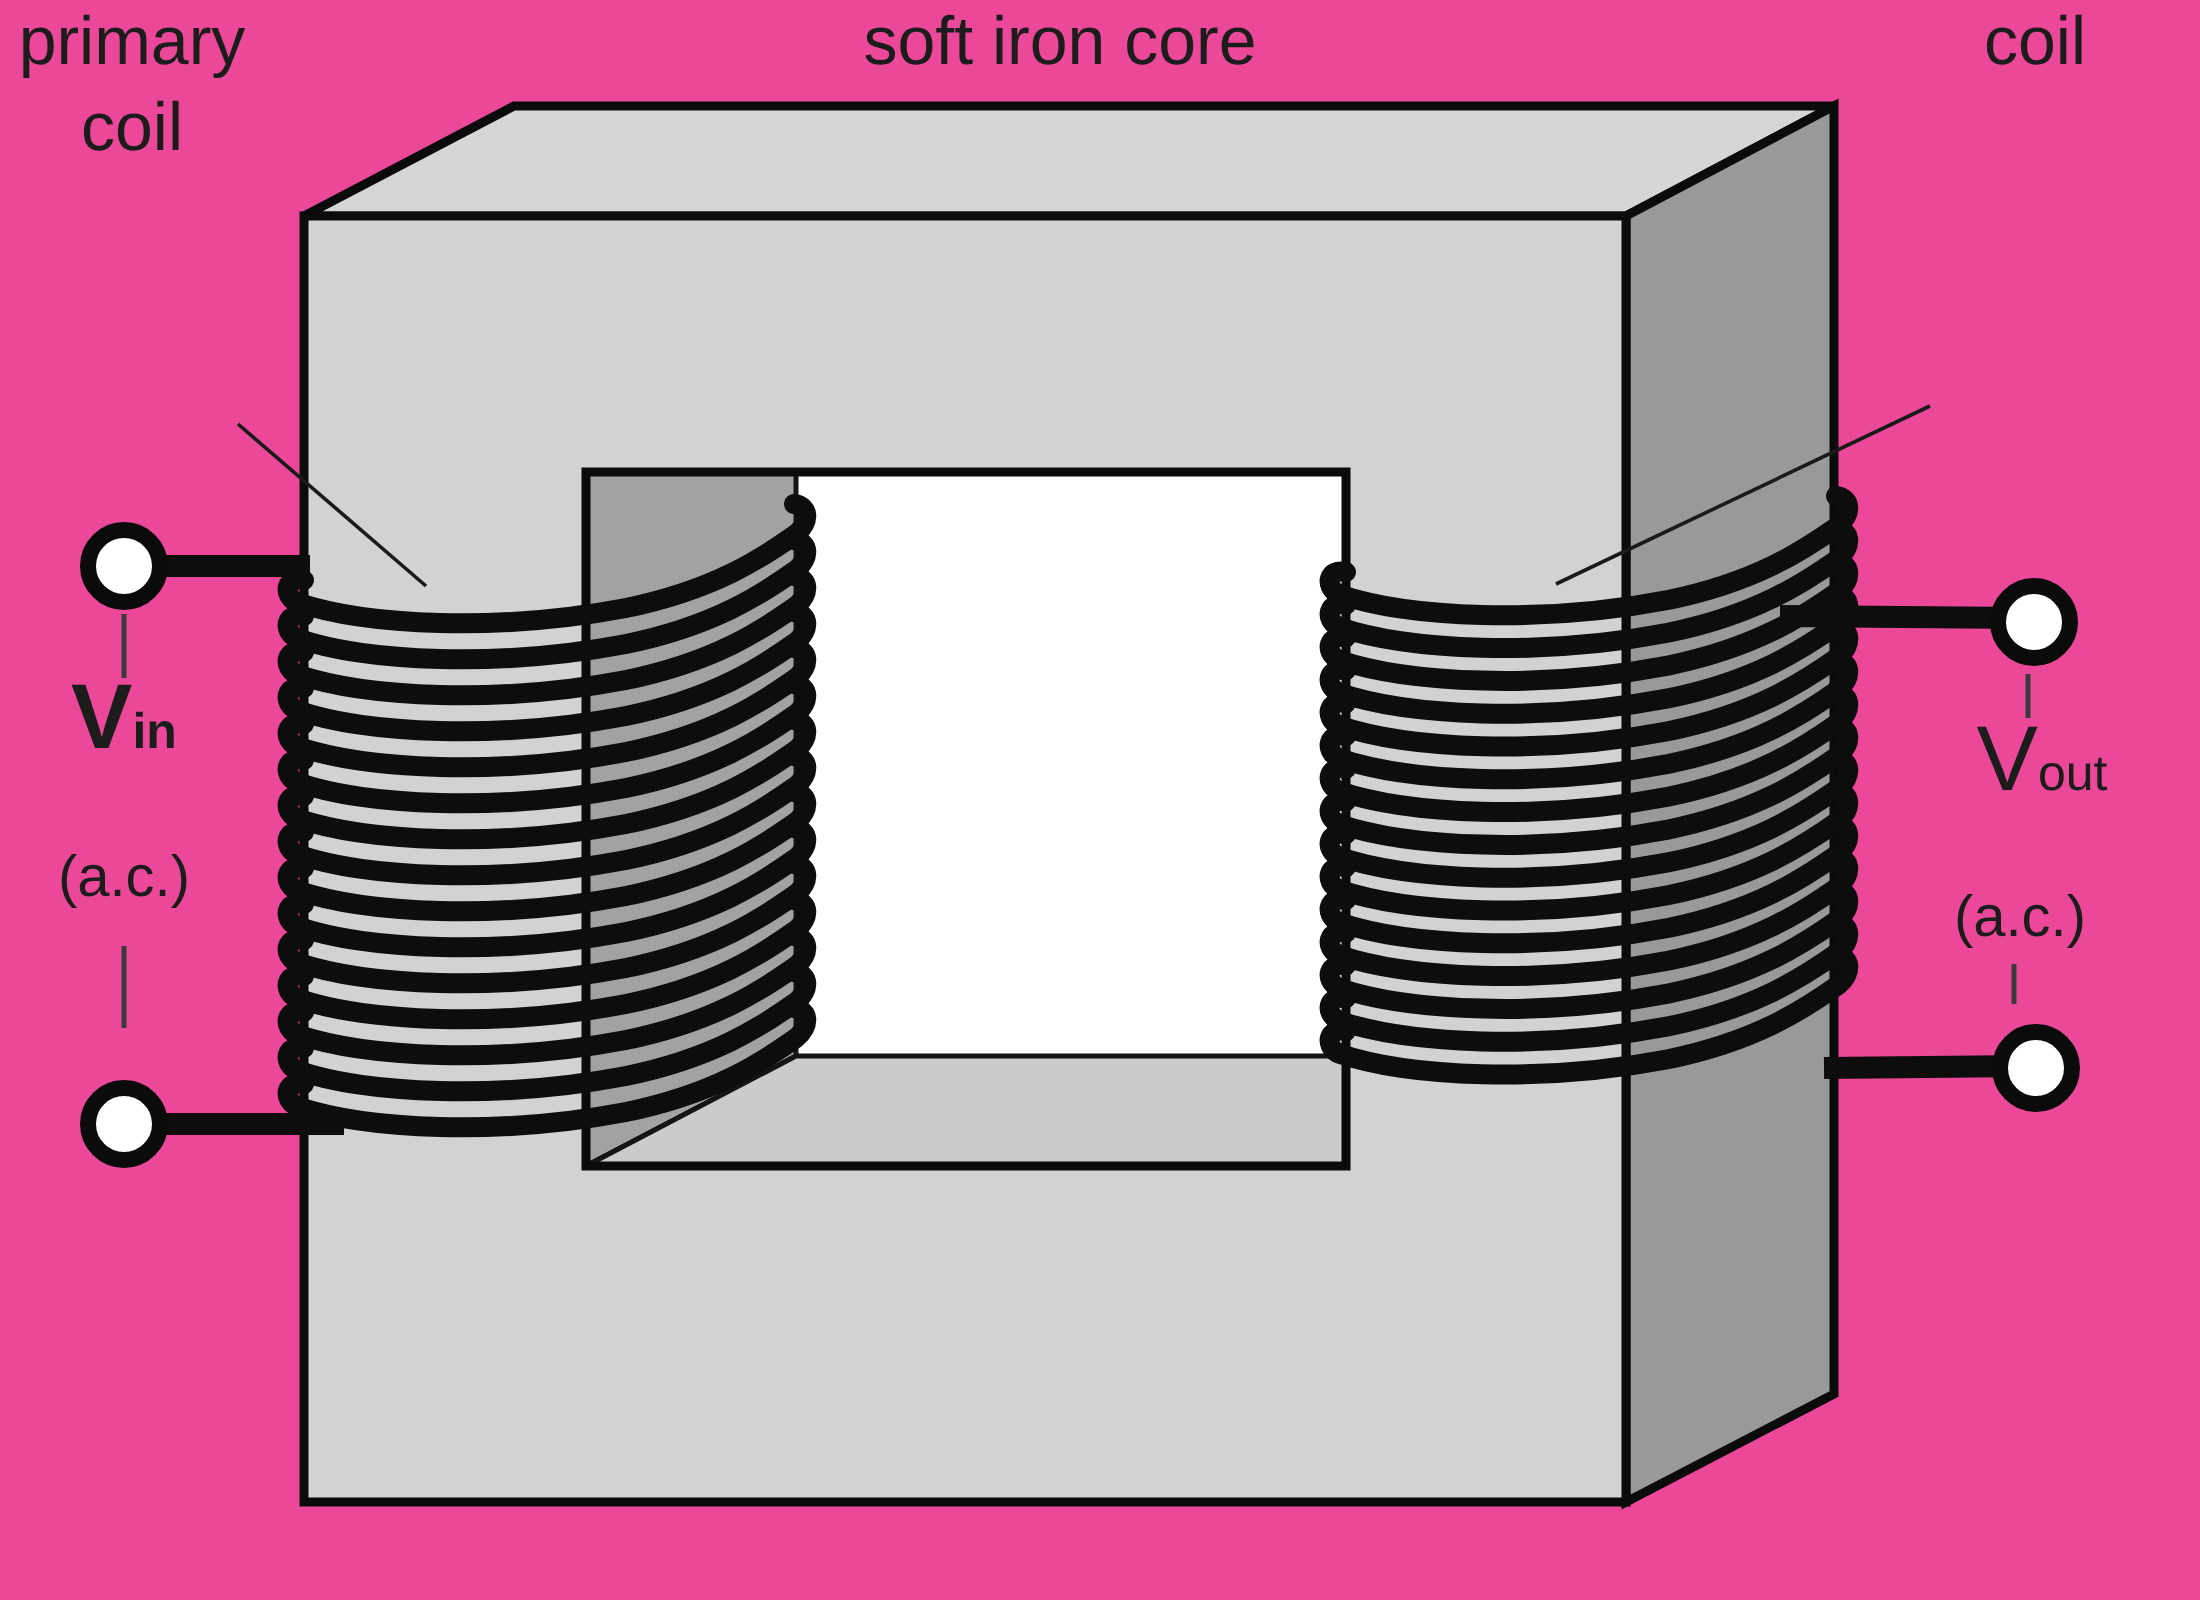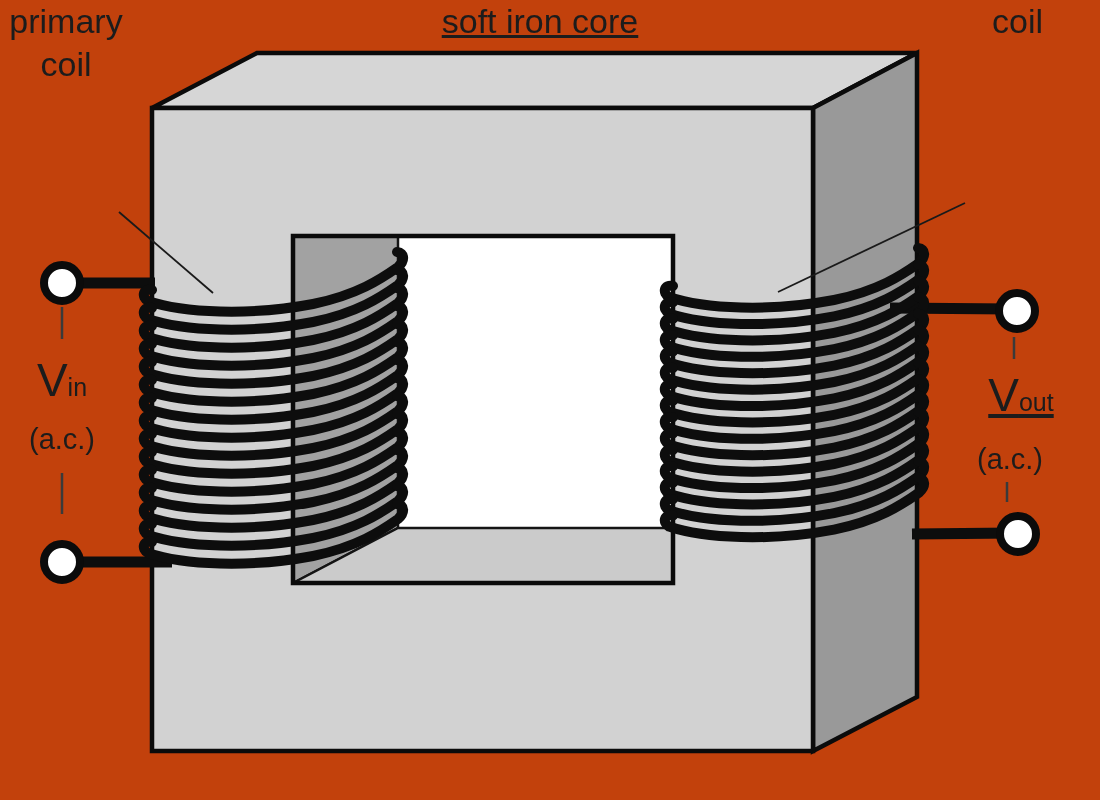--- a/index.html
+++ b/index.html
@@ -1,18 +1,18 @@
 <!DOCTYPE html>
 <html><head>
 <meta charset="utf-8">
 <style>
   html,body{margin:0;padding:0;}
   body{width:1100px;height:800px;background:#ffffff;overflow:hidden;
        font-family:"Liberation Sans", sans-serif;}
-  .stage{position:relative;width:1100px;height:800px;background:#c2410c;}
+  .stage{position:relative;width:1100px;height:800px;background:#ec4899;}
   svg{position:absolute;left:0;top:0;}
   .outl{stroke:#0b0b0b;stroke-width:4.5;stroke-linejoin:miter;}
   .thin{stroke:#141414;stroke-width:2.5;stroke-linejoin:miter;}
   .winborder{fill:none;stroke:#0b0b0b;stroke-width:4.5;}
   .leader{stroke:#1a1a1a;stroke-width:1.8;}
   .wire{stroke:#0d0d0d;stroke-width:11;}
   .tick{stroke:#3a3a3a;stroke-width:2.5;}
   .term{fill:#ffffff;stroke:#0b0b0b;stroke-width:8;}
   .label{position:absolute;color:#1c1c1c;text-align:center;pointer-events:none;}
   .big{font-size:34px;line-height:43px;}
@@ -92,35 +92,35 @@
         <path d="M 673 499.2 C 664 497.2 662 506.2 669 510.2 C 704 522.2 771 525.2 834 513.2 C 878 504.2 902 488.2 919 476.2 C 926 470.2 926 462.2 918 461.2" fill="none" stroke="#0d0d0d" stroke-width="10" stroke-linecap="round"></path>
         <path d="M 673 515.5999999999999 C 664 513.5999999999999 662 522.5999999999999 669 526.5999999999999 C 704 538.5999999999999 771 541.5999999999999 834 529.5999999999999 C 878 520.5999999999999 902 504.5999999999999 919 492.5999999999999 C 926 486.5999999999999 926 478.5999999999999 918 477.5999999999999" fill="none" stroke="#0d0d0d" stroke-width="10" stroke-linecap="round"></path>
       </g>
   </svg>
 
   <div class="label big" style="left:0;top:148;width:132px;">
     <div>primary</div>
     <div>coil</div>
   </div>
 
-  <div class="label big" style="left:400px;top:148;width:280px;text-decoration:underline;">
+  <div class="label big" style="left:390px;top:148;width:280px;">
     <div>soft iron core</div>
   </div>
 
   <div class="label big" style="left:935px;top:148;width:165px;">
     <div>coil</div>
   </div>
 
-  <div class="label vmain" style="left:10px;top:354px;width:104px;">
+  <div class="label vmain" style="left:10px;top:332px;width:104px;font-weight:bold;">
     <span>V</span><span class="vsub">in</span>
   </div>
   <div class="label ac" style="left:10px;top:424px;width:104px;">
     <span>(a.c.)</span>
   </div>
 
-  <div class="label vmain" style="left:966px;top:369px;width:110px;text-decoration:underline;">
+  <div class="label vmain" style="left:966px;top:353px;width:110px;">
     <span>V</span><span class="vsub">out</span>
   </div>
   <div class="label ac" style="left:958px;top:444px;width:104px;">
     <span>(a.c.)</span>
   </div>
 
 </div>
 
 </body></html>

